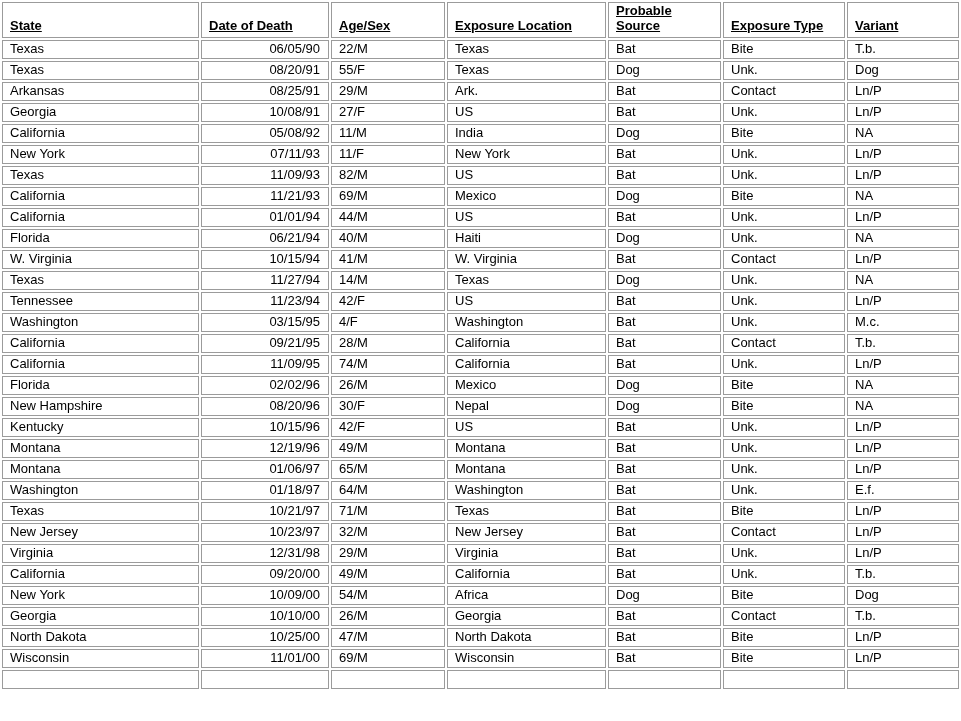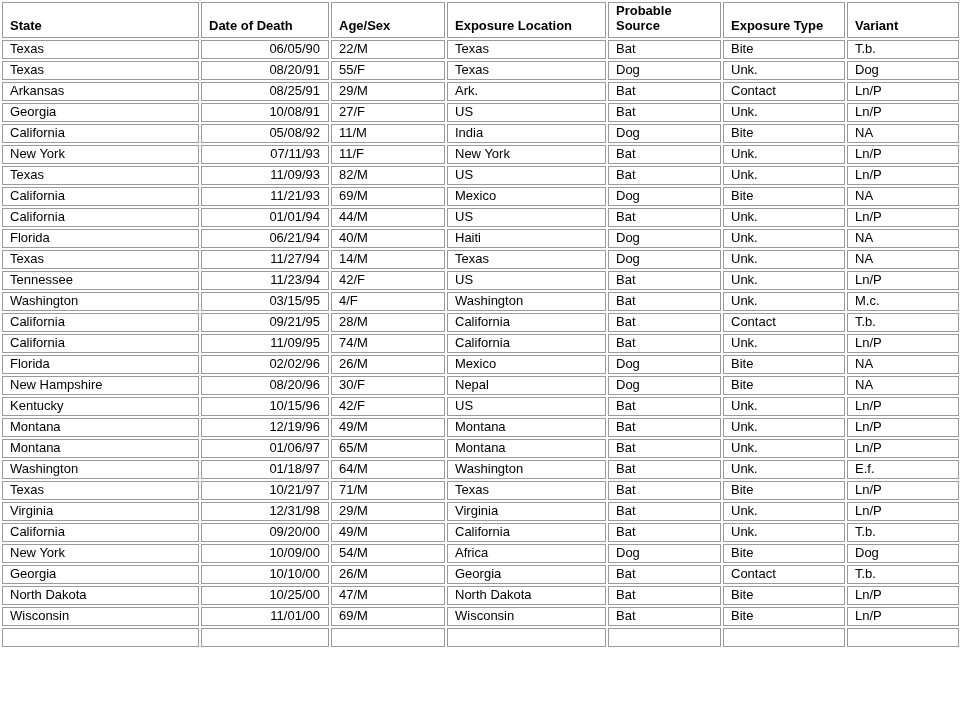--- a/index.html
+++ b/index.html
@@ -26,20 +26,21 @@
     border: 1px solid #9b9b9b;
     background: #ffffff;
     overflow: hidden;
     white-space: nowrap;
   }
   table.data-grid th {
     height: 27px;
     vertical-align: bottom;
     text-align: left;
     font-weight: bold;
+    text-decoration: underline;
     padding: 0 2px 4px 7px;
     line-height: 15px;
   }
   table.data-grid td {
     height: 19px;
     vertical-align: middle;
     text-align: left;
     padding: 0 2px 1px 7px;
     line-height: 14px;
   }
@@ -166,20 +167,29 @@
       <tr>
         <td>Florida</td>
         <td class="align-right">06/21/94</td>
         <td>40/M</td>
         <td>Haiti</td>
         <td>Dog</td>
         <td>Unk.</td>
         <td>NA</td>
       </tr>
       <tr>
+        <td>W. Virginia</td>
+        <td class="align-right">10/15/94</td>
+        <td>41/M</td>
+        <td>W. Virginia</td>
+        <td>Bat</td>
+        <td>Contact</td>
+        <td>Ln/P</td>
+      </tr>
+      <tr>
         <td>Texas</td>
         <td class="align-right">11/27/94</td>
         <td>14/M</td>
         <td>Texas</td>
         <td>Dog</td>
         <td>Unk.</td>
         <td>NA</td>
       </tr>
       <tr>
         <td>Tennessee</td>
@@ -274,20 +284,29 @@
       <tr>
         <td>Texas</td>
         <td class="align-right">10/21/97</td>
         <td>71/M</td>
         <td>Texas</td>
         <td>Bat</td>
         <td>Bite</td>
         <td>Ln/P</td>
       </tr>
       <tr>
+        <td>New Jersey</td>
+        <td class="align-right">10/23/97</td>
+        <td>32/M</td>
+        <td>New Jersey</td>
+        <td>Bat</td>
+        <td>Contact</td>
+        <td>Ln/P</td>
+      </tr>
+      <tr>
         <td>Virginia</td>
         <td class="align-right">12/31/98</td>
         <td>29/M</td>
         <td>Virginia</td>
         <td>Bat</td>
         <td>Unk.</td>
         <td>Ln/P</td>
       </tr>
       <tr>
         <td>California</td>

